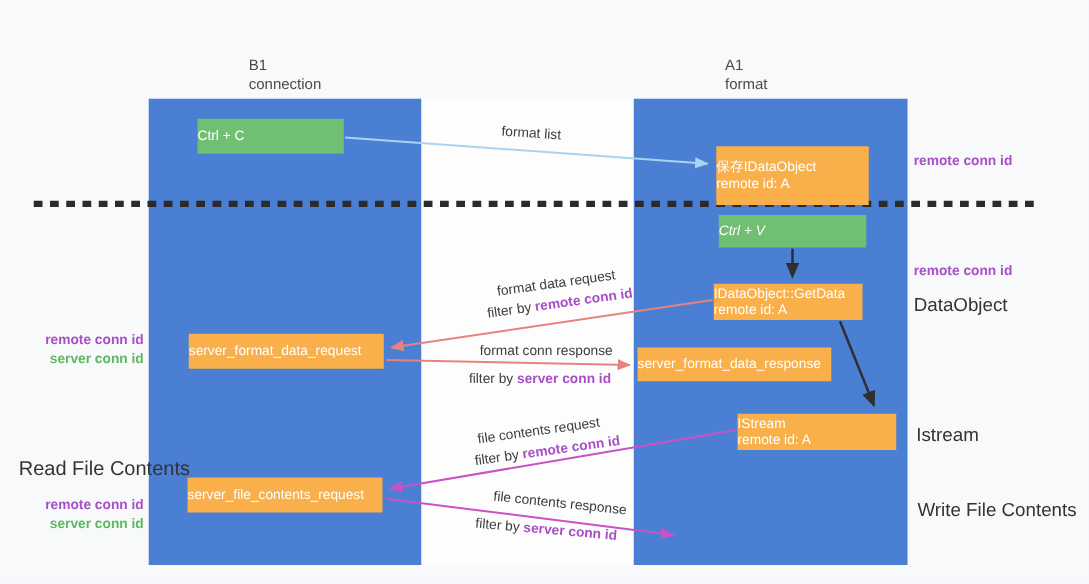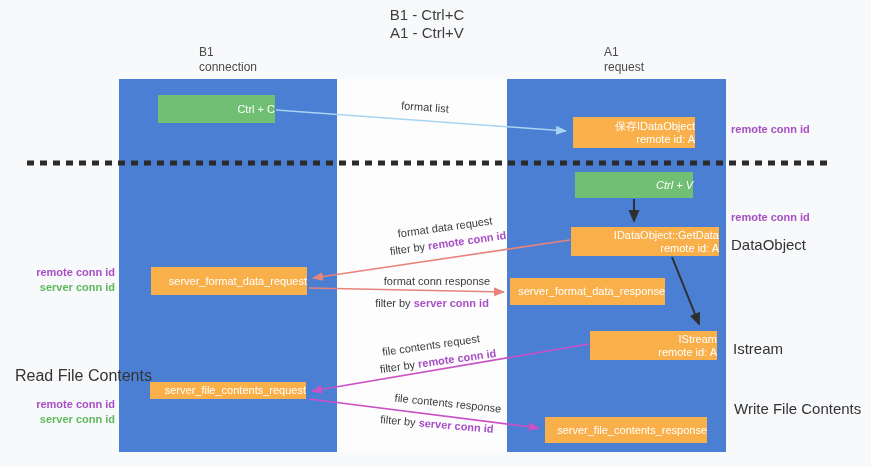--- a/index.html
+++ b/index.html
@@ -10,21 +10,21 @@
     font-family: "Liberation Sans", sans-serif;
   }
   .mid-strip { position: absolute; left: 337px; top: 79px; width: 170px; height: 373px; background: #fdfdfe; }
   .title { position: absolute; left: 427px; top: 6px; transform: translateX(-50%);
            text-align: center; font-size: 15px; line-height: 18px; color: #3d3d3d; }
   .lane { position: absolute; top: 79px; height: 373px; background: #4a7fd4; }
   .lane-left { left: 119px; width: 218px; }
   .lane-right { left: 507px; width: 219px; }
   .lane-header { position: absolute; top: 45px; font-size: 12px;
                  line-height: 15px; color: #4a4a4a; transform: translateX(-50%); white-space: nowrap; }
-  .node { position: absolute; display: flex; flex-direction: column; align-items: flex-end;
+  .node { position: absolute; display: flex; flex-direction: column; align-items: flex-start;
           justify-content: center; color: #ffffff; font-size: 11px; line-height: 13px;
           text-align: center; white-space: nowrap; }
   .green { background: #70bf73; }
   .orange { background: #f9b04b; }
   svg.overlay { position: absolute; left: 0; top: 0; width: 871px; height: 467px; pointer-events: none; }
   .edge-label { position: absolute; white-space: nowrap; font-size: 11px; color: #3c3c3c;
                 transform-origin: center; }
   .purple-t { color: #a84fc5; font-weight: bold; }
   .green-t { color: #5eb85e; font-weight: bold; }
   .side-label { position: absolute; white-space: nowrap; font-size: 15px; color: #333333; }
@@ -32,32 +32,28 @@
   .left-block { position: absolute; left: 15px; width: 100px; text-align: right;
                 white-space: nowrap; font-size: 11px; line-height: 15px; }
 </style>
 </head>
 <body>
 
 <div class="canvas">
 
   <div class="mid-strip"></div>
 
-  <div class="title">
-    <div>B1 - Ctrl+C</div>
-    <div>A1 - Ctrl+V</div>
-  </div>
 
   <div class="lane-header" style="left:228px;">
     <div>B1</div>
     <div>connection</div>
   </div>
-  <div class="lane-header" style="left:624px;">
+  <div class="lane-header" style="left:597px;">
     <div>A1</div>
-    <div>request</div>
+    <div>format</div>
   </div>
 
   <div class="lane lane-left"></div>
   <div class="lane lane-right"></div>
 
   <svg class="overlay">
     <defs>
       <marker id="m-blue" markerUnits="userSpaceOnUse" markerWidth="11" markerHeight="9" refX="10" refY="4.5" orient="auto">
         <path d="M0,0 L11,4.5 L0,9 Z" fill="#a8d4f2"></path>
       </marker>
@@ -86,54 +82,51 @@
 
     <line x1="589" y1="344" x2="312" y2="391" stroke="#ca51c6" stroke-width="1.6" marker-end="url(#m-magenta)"></line>
 
     <line x1="309" y1="399" x2="539" y2="428" stroke="#ca51c6" stroke-width="1.6" marker-end="url(#m-magenta)"></line>
   </svg>
 
   <div class="node green" style="left:158px; top:95px; width:117px; height:28px;">
     <span>Ctrl + C</span>
   </div>
 
-  <div class="node orange" style="left:573px; top:117px; width:122px; height:31px;">
+  <div class="node orange" style="left:573px; top:117px; width:122px; height:47px;">
     <span>保存IDataObject</span>
     <span>remote id: A</span>
   </div>
 
   <div class="node green" style="left:575px; top:172px; width:118px; height:26px;font-style:italic;">
     <span>Ctrl + V</span>
   </div>
 
-  <div class="node orange" style="left:571px; top:227px; width:148px; height:29px;">
+  <div class="node orange" style="left:571px; top:227px; width:119px; height:29px;">
     <span>IDataObject::GetData</span>
     <span>remote id: A</span>
   </div>
 
   <div class="node orange" style="left:510px; top:278px; width:155px; height:27px;">
     <span>server_format_data_response</span>
   </div>
 
   <div class="node orange" style="left:151px; top:267px; width:156px; height:28px;">
     <span>server_format_data_request</span>
   </div>
 
   <div class="node orange" style="left:590px; top:331px; width:127px; height:29px;">
     <span>IStream</span>
     <span>remote id: A</span>
   </div>
 
-  <div class="node orange" style="left:150px; top:382px; width:156px; height:17px;">
+  <div class="node orange" style="left:150px; top:382px; width:156px; height:28px;">
     <span>server_file_contents_request</span>
   </div>
 
-  <div class="node orange" style="left:545px; top:417px; width:162px; height:26px;">
-    <span>server_file_contents_response</span>
-  </div>
 
   <div class="edge-label" style="left:425px; top:107px; transform: translate(-50%,-50%) rotate(4deg);">format list</div>
 
   <div class="edge-label" style="left:445px; top:227px; transform: translate(-50%,-50%) rotate(-8deg);">format data request</div>
   <div class="edge-label" style="left:448px; top:243px; transform: translate(-50%,-50%) rotate(-8deg);">
     <span>filter by </span><span class="purple-t">remote conn id</span>
   </div>
 
   <div class="edge-label" style="left:437px; top:281px; transform: translate(-50%,-50%);">format conn response</div>
   <div class="edge-label" style="left:432px; top:303px; transform: translate(-50%,-50%);">

